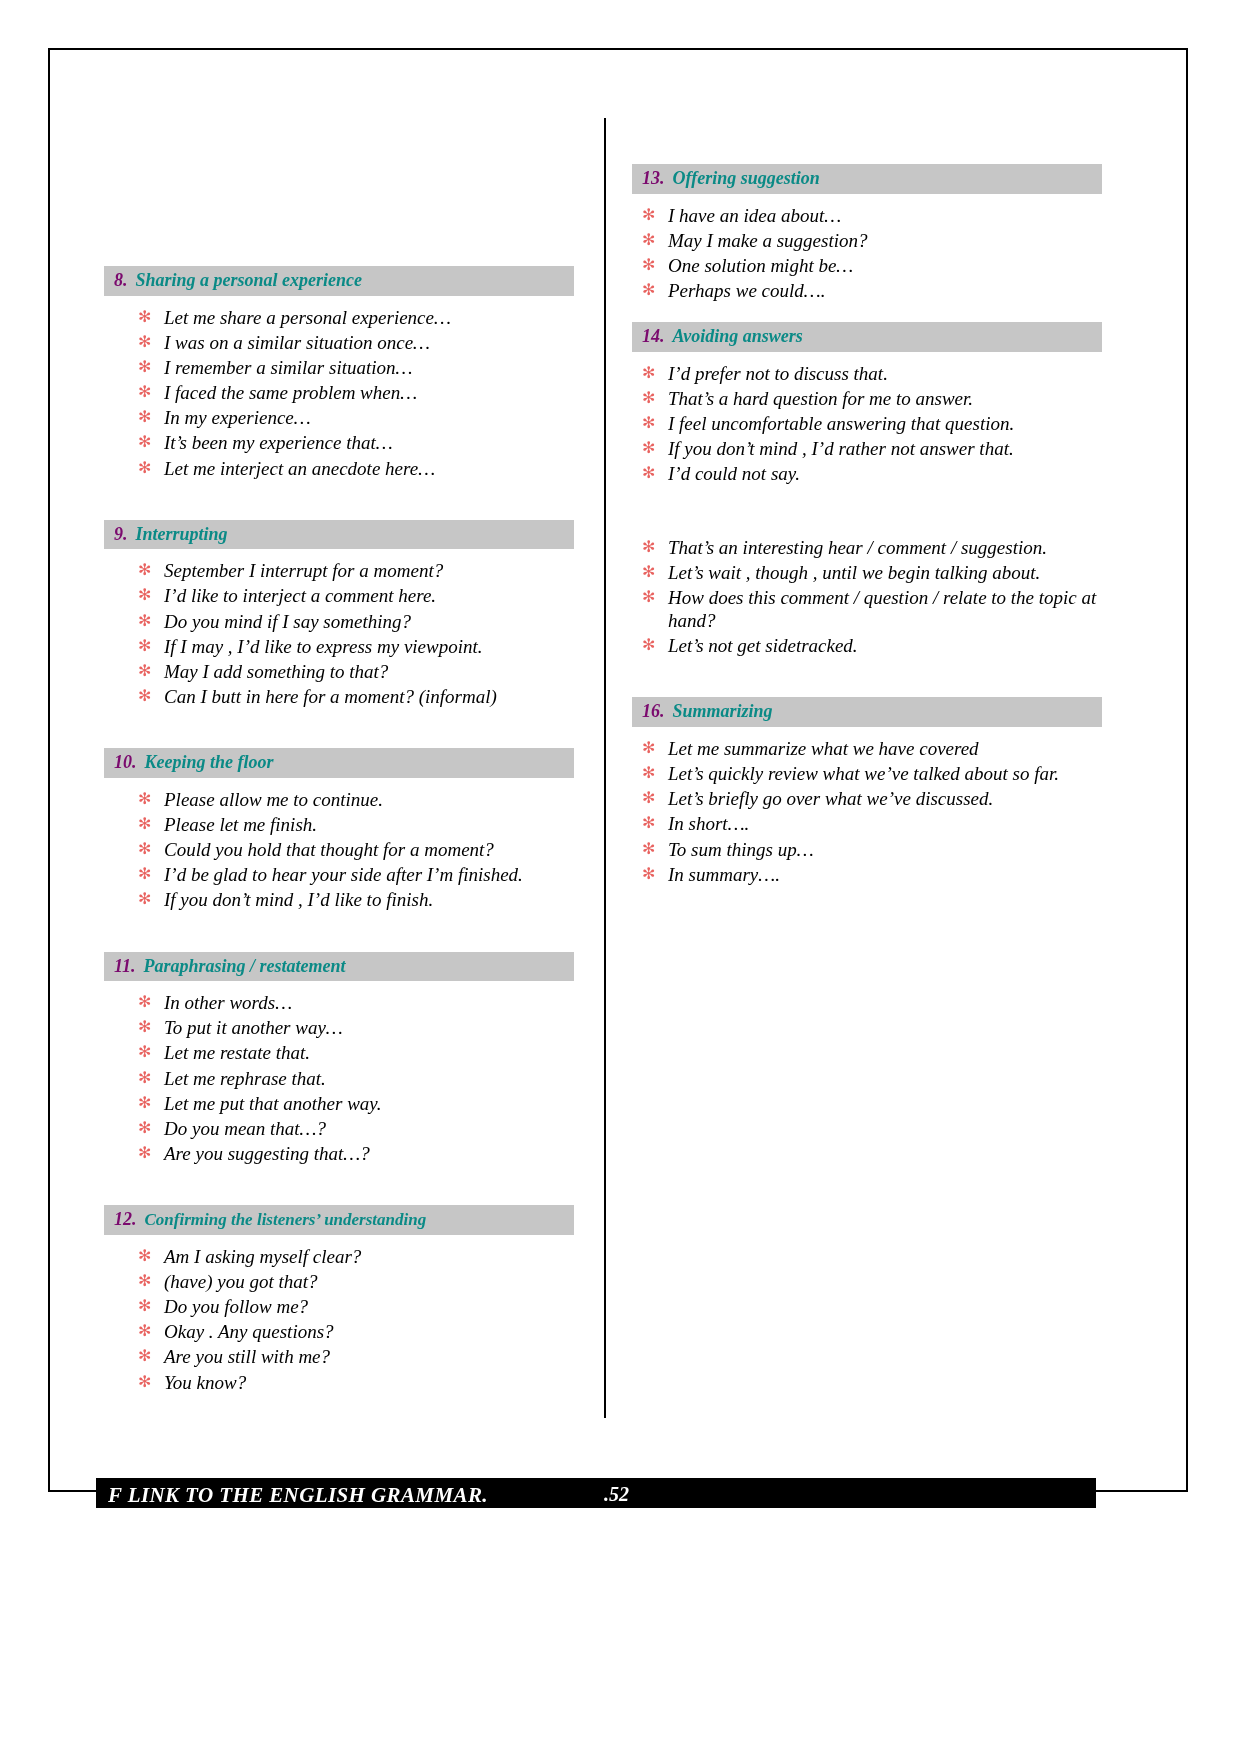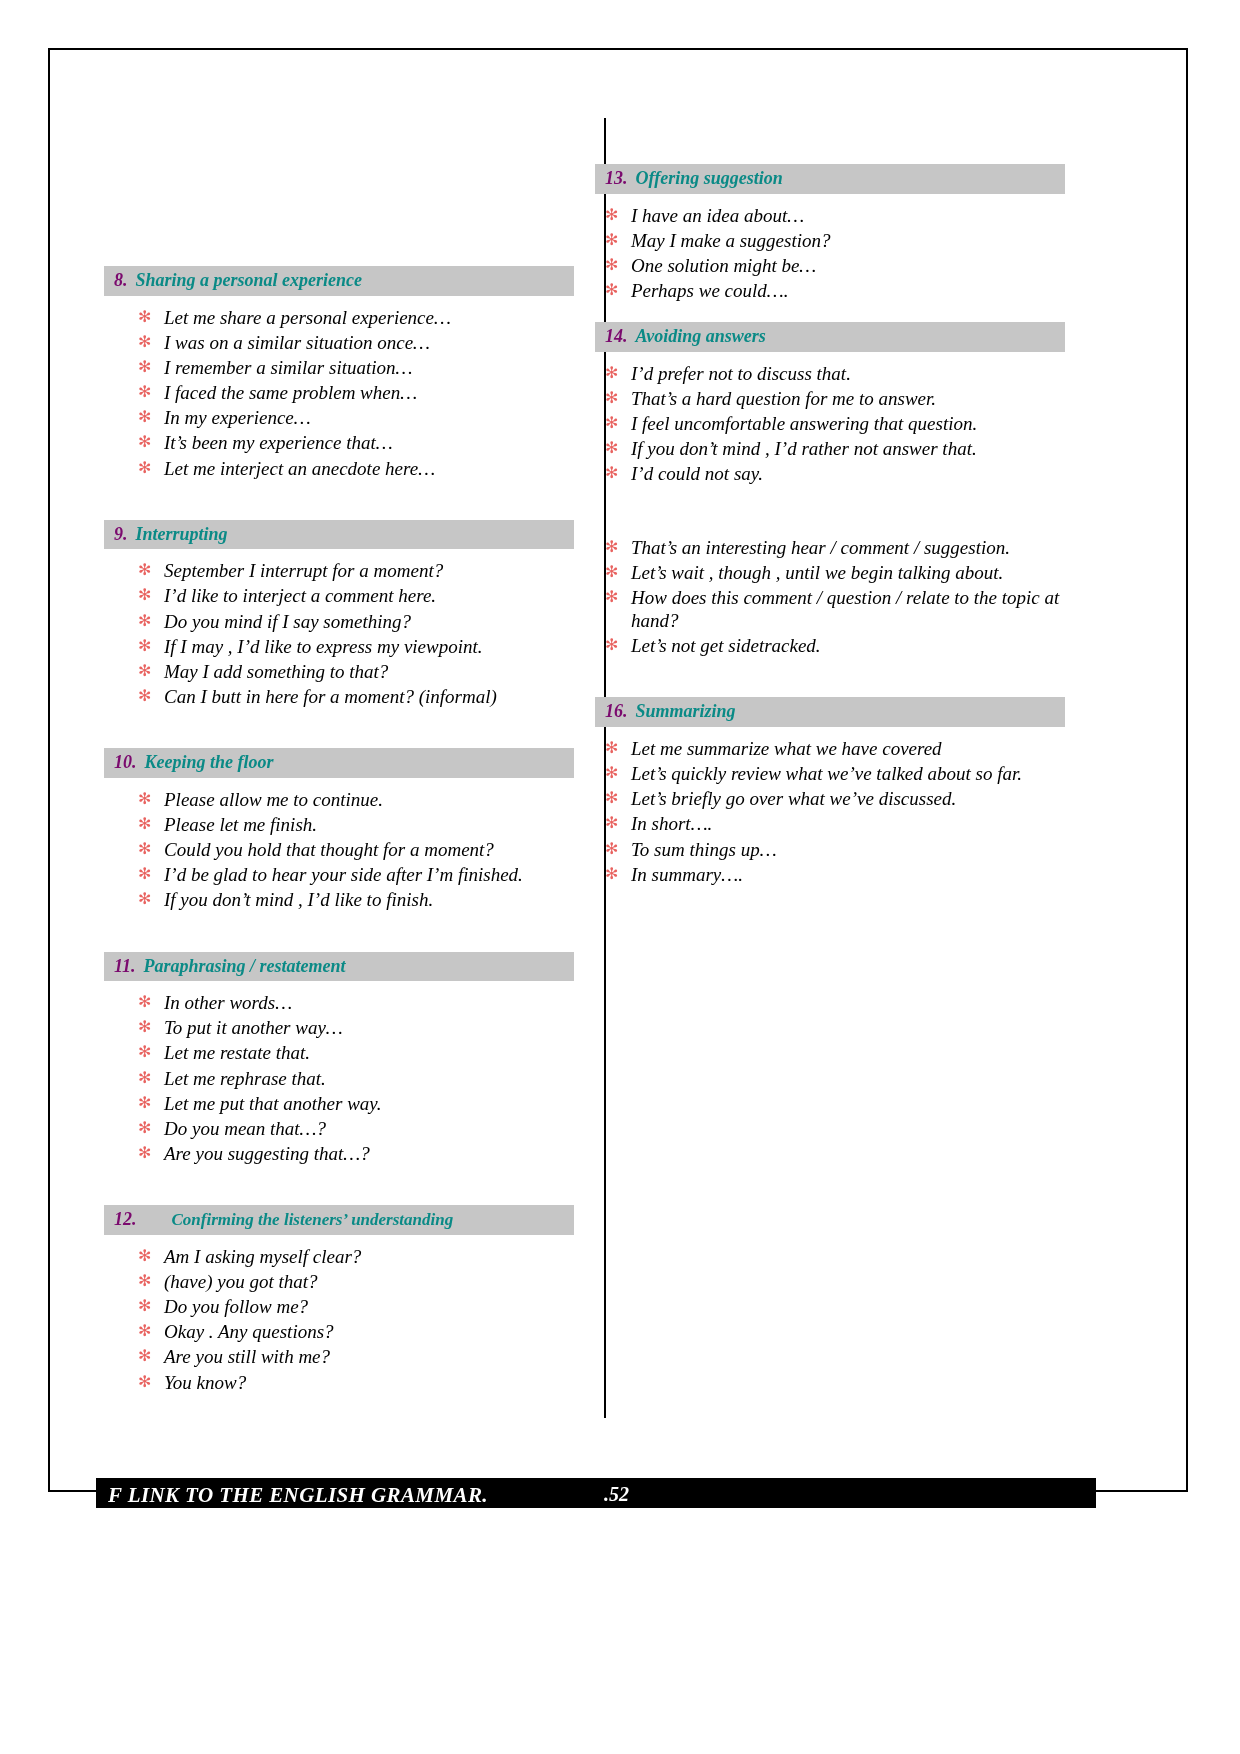--- a/index.html
+++ b/index.html
@@ -39,21 +39,21 @@
     width: 0;
     height: 1300px;
     border-left: 2px solid #000000;
   }
   .col {
     position: absolute;
     top: 0;
     width: 470px;
   }
   .col-left { left: 56px; }
-  .col-right { left: 547px; }
+  .col-right { left: 584px; }
 
   .section {
     margin-bottom: 6px;
   }
   .sec-head {
     background: #c6c6c6;
     padding: 3px 10px 4px 10px;
     font-style: italic;
     font-weight: bold;
     font-size: 18px;
@@ -117,21 +117,21 @@
     top: 1483px;
     color: #ffffff;
     font-style: italic;
     font-weight: bold;
     font-size: 20px;
   }
   .spacer-lg { height: 34px; }
   .spacer-sm { height: 14px; }
   .pad-top-8 { padding-top: 218px; }
   .pad-top-right { padding-top: 116px; }
-  .small-head .ttl { font-size: 17px; margin-left: 27px; }
+  .small-head .ttl { font-size: 17px; }
 </style>
 </head>
 <body>
 
 <div class="page">
 
   <div class="page-border"></div>
 
   <div class="columns">
 

